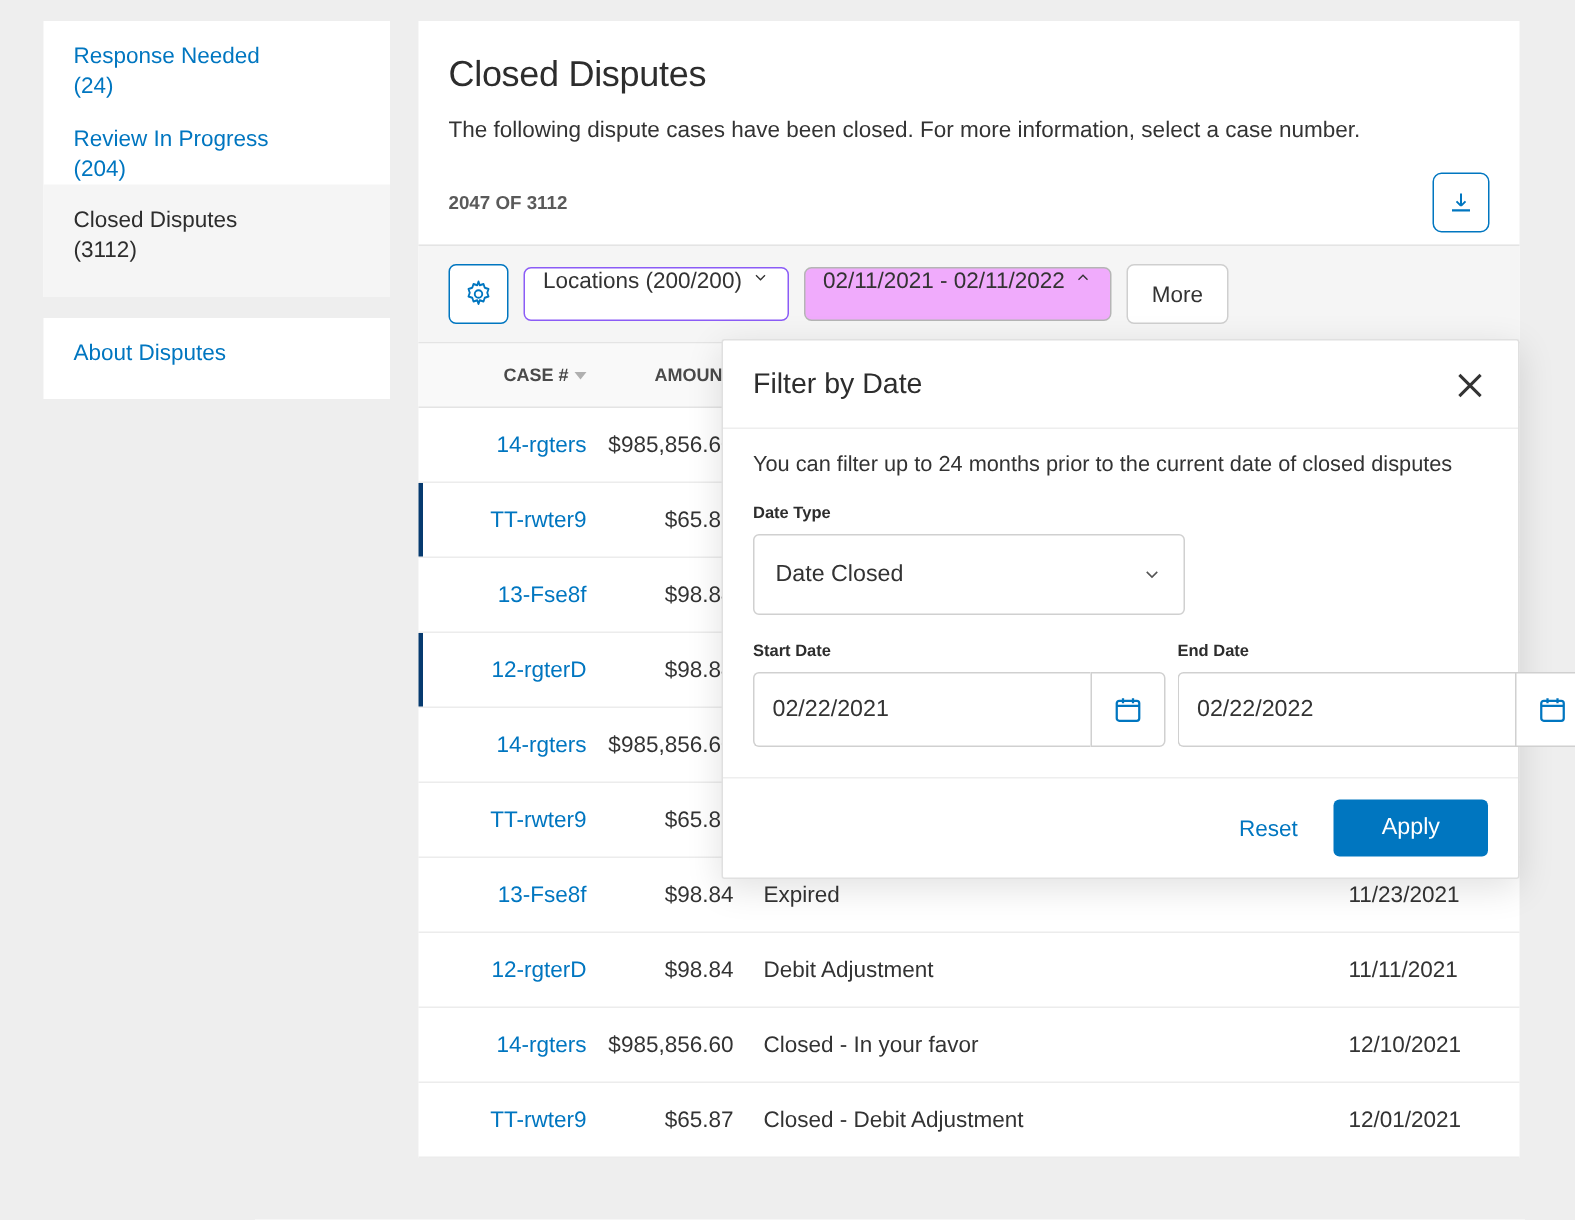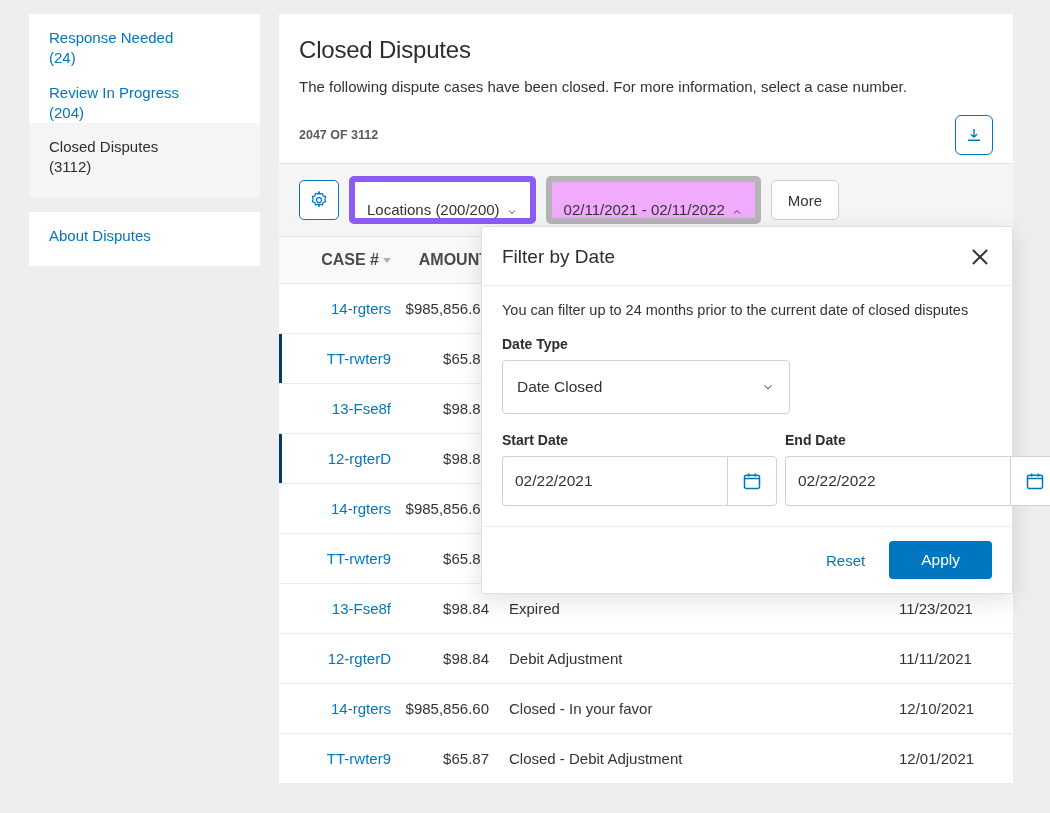--- a/index.html
+++ b/index.html
@@ -23,29 +23,29 @@
 
   .counter-row { display: flex; align-items: center; justify-content: space-between; padding: 6px 20px 8px 20px; }
   .counter { font-size: 12.5px; font-weight: 700; color: #5a5a5a; }
   .download-btn { width: 38px; height: 40px; border: 1px solid #0076c0; border-radius: 6px; background: #fff; display: flex; align-items: center; justify-content: center; cursor: pointer; }
   .download-btn svg { width: 18px; height: 18px; stroke: #0076c0; stroke-width: 1.8; fill: none; }
 
   
   .filter-toolbar { background: #f5f5f5; padding: 12px 20px; display: flex; gap: 10px; align-items: center; border-top: 1px solid #e4e4e4; border-bottom: 1px solid #e4e4e4; }
   .gear-btn { width: 40px; height: 40px; border: 1px solid #0076c0; border-radius: 5px; background: #fff; display: flex; align-items: center; justify-content: center; cursor: pointer; }
   .gear-btn svg { width: 20px; height: 20px; stroke: #0076c0; stroke-width: 1.5; fill: none; }
-  .dropdown-btn { height: 48px; padding: 0 12px; border: 6px solid #8b5cf6; background: #fff; border-radius: 5px; display: inline-flex; align-items: flex-end; gap: 6px; font-size: 15px; color: #333; cursor: pointer; }
+  .dropdown-btn { height: 36px; padding: 0 12px; border: 1px solid #8b5cf6; background: #fff; border-radius: 5px; display: inline-flex; align-items: flex-start; gap: 6px; font-size: 15px; color: #333; cursor: pointer; }
   .dropdown-btn.active { background: #f0abfc; border-color: #b5b5b5; }
   .dropdown-btn svg { width: 12px; height: 12px; stroke: #333; stroke-width: 1.8; fill: none; }
   .more-btn { height: 40px; padding: 0 16px; border: 1px solid #cfcfcf; background: #fff; border-radius: 5px; font-size: 15px; color: #333; cursor: pointer; }
 
   
   .table { width: 100%; }
   .table-header { display: flex; padding: 14px 14px 14px 0; border-bottom: 1px solid #e4e4e4; background:#f9f9f9;}
-  .table-header > div { font-size: 16px; font-weight: 700; color: #4a4a4a; }
+  .table-header > div { font-size: 12px; font-weight: 700; color: #4a4a4a; }
   .col-case { width: 112px; text-align: right; display: inline-flex; justify-content: flex-end; align-items: center; gap: 4px; }
   .col-amount { width: 118px; text-align: right; padding-right: 20px; }
   .col-status { flex: 1; padding-left: 0; }
   .col-date { width: 100px; text-align: right; }
   .sort-triangle { width: 0; height: 0; border-left: 4px solid transparent; border-right: 4px solid transparent; border-top: 5px solid #b0b0b0; }
 
   .table-row { display: flex; align-items: center; padding: 16px 14px 16px 0; border-bottom: 1px solid #ececec; font-size: 15px; color: #333; position: relative; }
   .table-row.flagged::before { content: ""; position: absolute; left: 0; top: 0; bottom: 0; width: 3px; background: #063a6f; }
   .cell-case { width: 112px; text-align: right; }
   .cell-case a { color: #0076c0; text-decoration: none; }
@@ -57,21 +57,21 @@
   .modal { position: absolute; left: 481px; top: 226px; width: 532px; background: #fff; border: 1px solid #e0e0e0; border-radius: 2px; box-shadow: 0 6px 24px rgba(0,0,0,0.12); z-index: 50; }
   .modal-header { display: flex; justify-content: space-between; align-items: center; padding: 18px 20px 16px 20px; border-bottom: 1px solid #eee; }
   .modal-title { font-size: 19px; font-weight: 500; color: #2d2d2d; }
   .close-btn { width: 24px; height: 24px; background: none; border: none; cursor: pointer; position: relative; }
   .close-btn::before, .close-btn::after { content: ""; position: absolute; left: 11px; top: 2px; width: 2px; height: 20px; background: #333; }
   .close-btn::before { transform: rotate(45deg); }
   .close-btn::after { transform: rotate(-45deg); }
 
   .modal-body { padding: 16px 20px 20px 20px; }
   .modal-description { font-size: 14.5px; color: #333; margin-bottom: 18px; }
-  .field-label { font-size: 14px; font-weight: 600; color: #2d2d2d; margin-bottom: 8px; }
+  .field-label { font-size: 11px; font-weight: 600; color: #2d2d2d; margin-bottom: 8px; }
   .select { border: 1px solid #d0d0d0; border-radius: 4px; height: 54px; width: 288px; display: flex; align-items: center; justify-content: space-between; padding: 0 14px; font-size: 15.5px; color: #333; cursor: pointer; margin-bottom: 18px; }
   .select svg { width: 14px; height: 14px; stroke: #555; stroke-width: 1.8; fill: none; }
 
   .date-fields { display: flex; gap: 8px; }
   .date-field { flex: 1; }
   .date-input-wrap { display: flex; }
   .date-input { flex: 1; height: 50px; border: 1px solid #d0d0d0; border-right: none; border-radius: 4px 0 0 4px; padding: 0 12px; font-size: 15.5px; color: #333; }
   .date-picker-btn { width: 50px; height: 50px; border: 1px solid #d0d0d0; border-radius: 0 4px 4px 0; background: #fff; display: flex; align-items: center; justify-content: center; cursor: pointer; }
   .date-picker-btn svg { width: 20px; height: 20px; stroke: #0076c0; stroke-width: 1.8; fill: none; }
 

